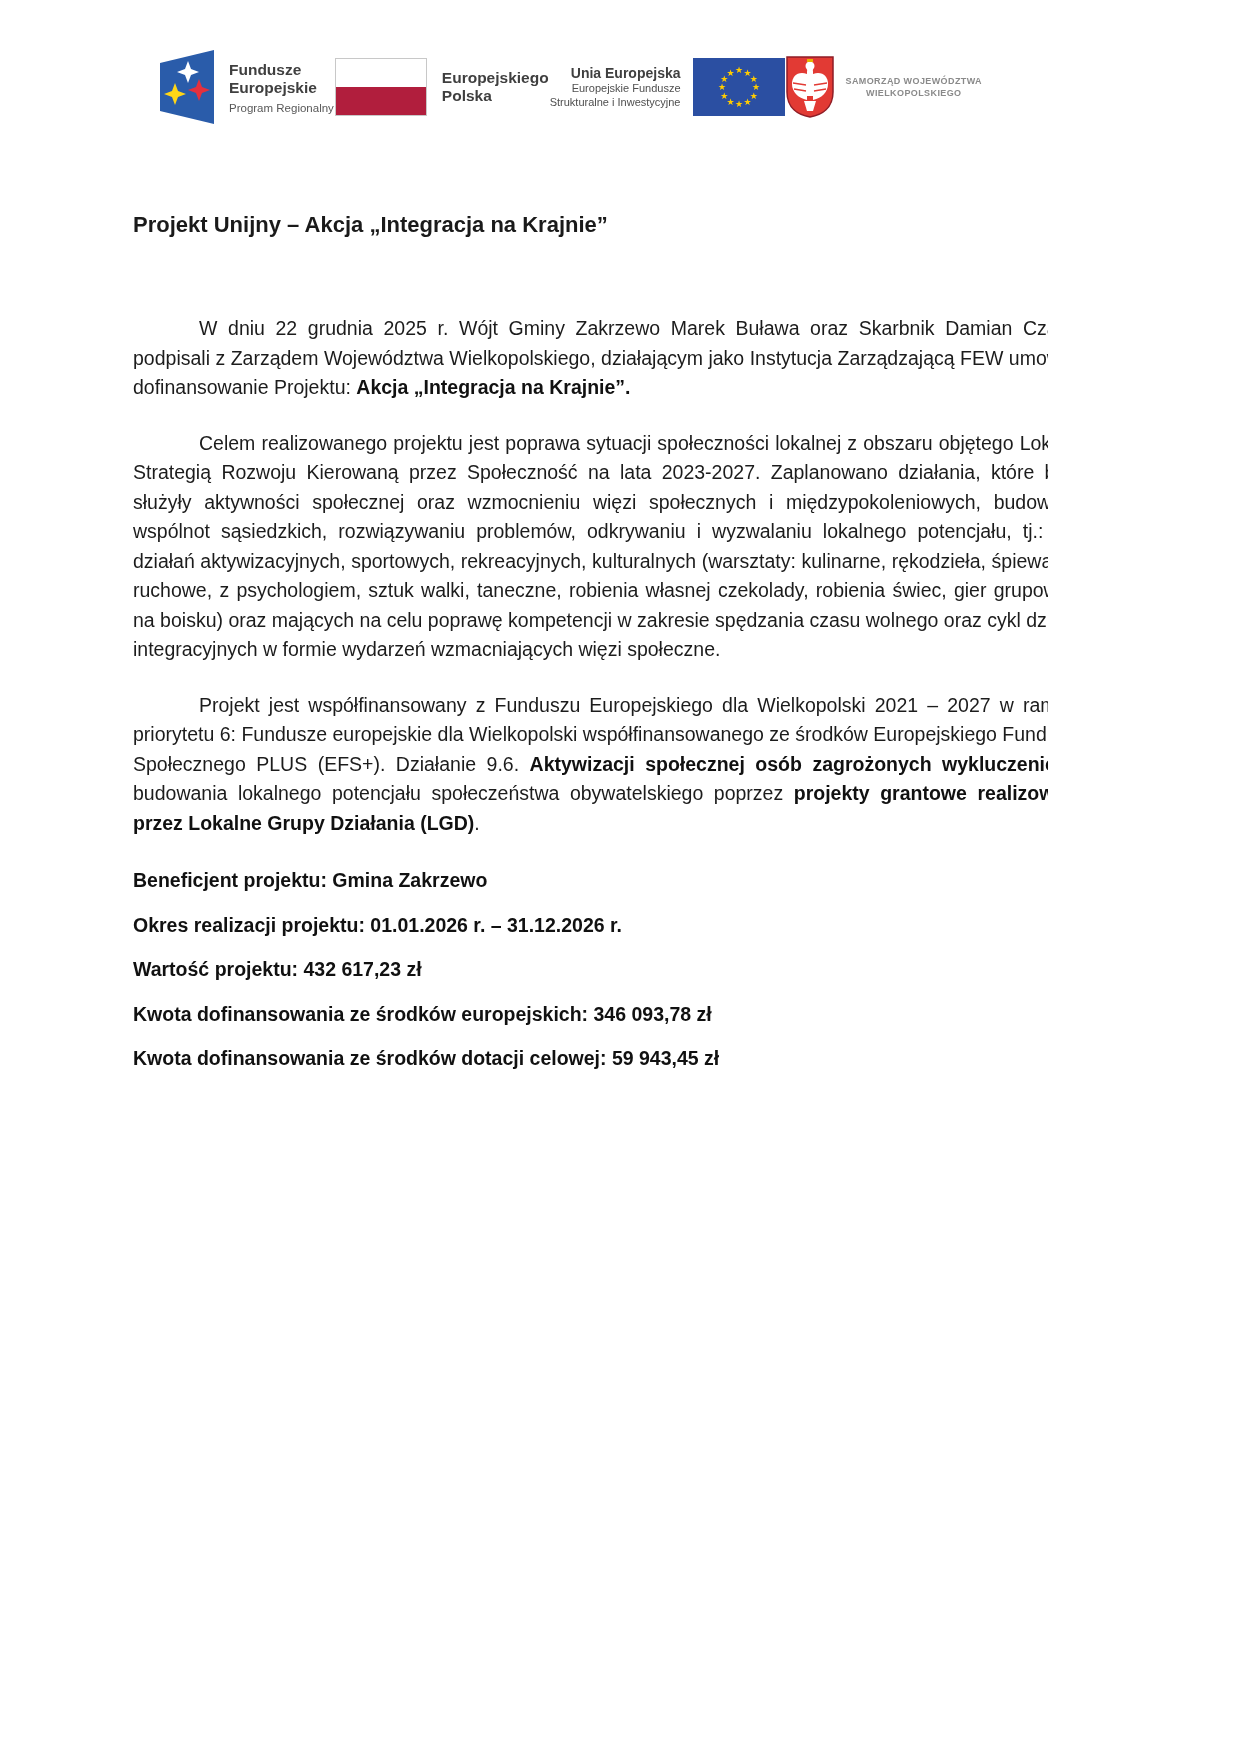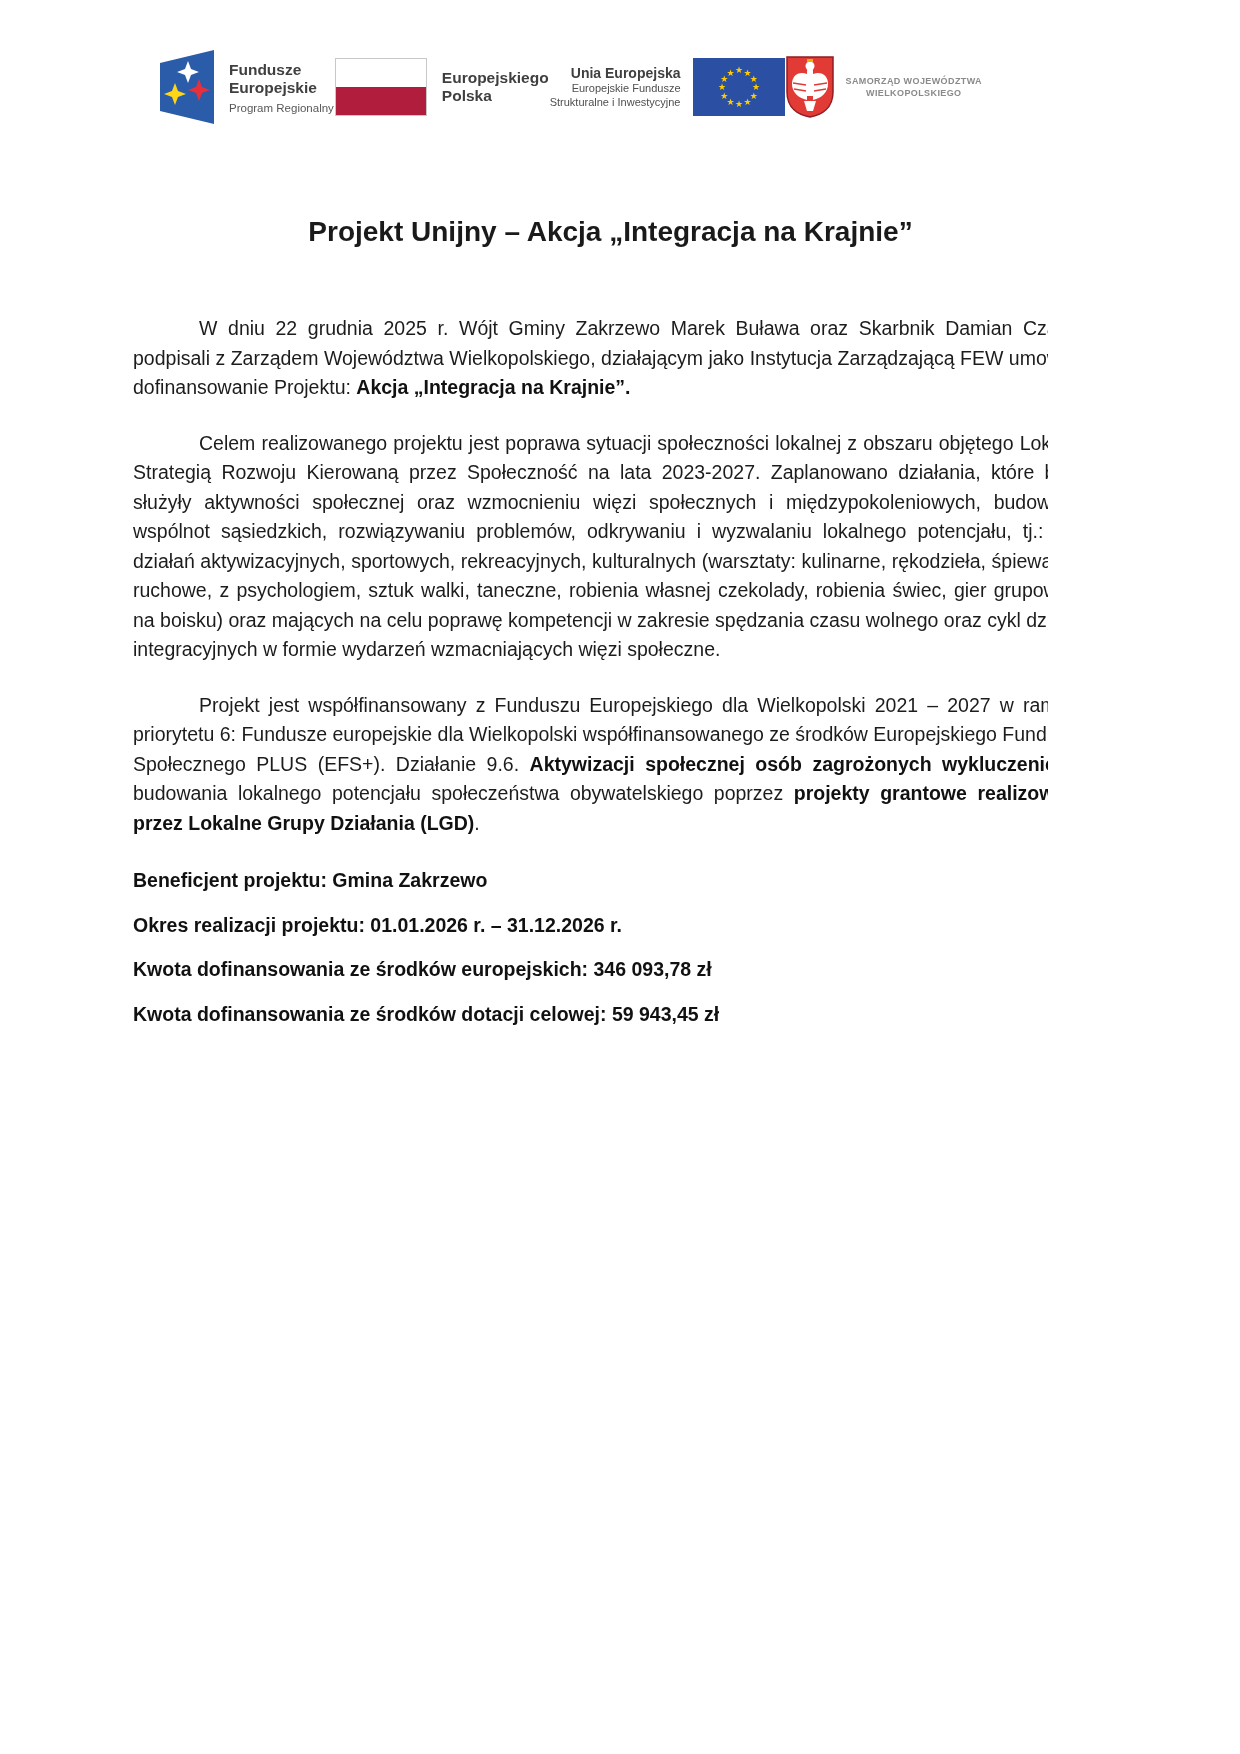--- a/index.html
+++ b/index.html
@@ -20,21 +20,21 @@
   .pl-text  { margin-left:15px; font-size:15.5px; font-weight:bold; color:#3f3f3f; line-height:18px; }
   .eu-text  { text-align:right; margin-right:12px; }
   .eu-title { font-size:14px; font-weight:bold; color:#3f3f3f; line-height:17px; }
   .eu-sub   { font-size:11px; color:#4f4f4f; line-height:13.5px; }
   .sw-text  { margin-left:12px; font-size:9px; font-weight:bold; color:#8a8a8a;
               letter-spacing:0.4px; line-height:12px;text-align:center; }
 
   
   .doc-title {
     position:absolute; top:197px; left:133px; width:955px;
-    text-align:center; font-size:28px; font-weight:bold; color:#1a1a1a;
+    text-align:left; font-size:22px; font-weight:bold; color:#1a1a1a;
   }
   .content { position:absolute; top:298px; left:133px; width:955px; }
   .para {
     font-size:19.5px; line-height:29.5px; text-align:justify;
     text-indent:66px; margin:16px 0 26px 0; color:#1c1c1c;
   }
   .para b { color:#111; }
   .fact-list { margin-top:28px; }
   .fact {
     font-size:19.5px; font-weight:bold; line-height:29.5px;
@@ -125,18 +125,19 @@
 
   <main class="content">
     <div id="paragraphs">
         <p class="para"><span>W dniu 22 grudnia 2025 r. Wójt Gminy Zakrzewo Marek Buława oraz Skarbnik Damian Czajka, podpisali z Zarządem Województwa Wielkopolskiego, działającym jako Instytucja Zarządzającą FEW umowę o dofinansowanie Projektu: </span><b>Akcja „Integracja na Krajnie”.</b></p>
         <p class="para"><span>Celem realizowanego projektu jest poprawa sytuacji społeczności lokalnej z obszaru objętego Lokalną Strategią Rozwoju Kierowaną przez Społeczność na lata 2023-2027. Zaplanowano działania, które będą służyły aktywności społecznej oraz wzmocnieniu więzi społecznych i międzypokoleniowych, budowaniu wspólnot sąsiedzkich, rozwiązywaniu problemów, odkrywaniu i wyzwalaniu lokalnego potencjału, tj.: cykl działań aktywizacyjnych, sportowych, rekreacyjnych, kulturalnych (warsztaty: kulinarne, rękodzieła, śpiewacze, ruchowe, z psychologiem, sztuk walki, taneczne, robienia własnej czekolady, robienia świec, gier grupowych na boisku) oraz mających na celu poprawę kompetencji w zakresie spędzania czasu wolnego oraz cykl działań integracyjnych w formie wydarzeń wzmacniających więzi społeczne.</span></p>
         <p class="para"><span>Projekt jest współfinansowany z Funduszu Europejskiego dla Wielkopolski 2021 – 2027 w ramach priorytetu 6: Fundusze europejskie dla Wielkopolski współfinansowanego ze środków Europejskiego Funduszu Społecznego PLUS (EFS+). Działanie 9.6. </span><b>Aktywizacji społecznej osób zagrożonych wykluczeniem</b><span> i budowania lokalnego potencjału społeczeństwa obywatelskiego poprzez </span><b>projekty grantowe realizowane przez Lokalne Grupy Działania (LGD)</b><span>.</span></p>
       </div>
     <div class="fact-list" id="fact-list">
         <p class="fact">Beneficjent projektu: Gmina Zakrzewo</p>
         <p class="fact">Okres realizacji projektu: 01.01.2026 r. – 31.12.2026 r.</p>
+        <p class="fact">Wartość projektu: 432 617,23 zł</p>
         <p class="fact">Kwota dofinansowania ze środków europejskich: 346 093,78 zł</p>
         <p class="fact">Kwota dofinansowania ze środków dotacji celowej: 59 943,45 zł</p>
       </div>
   </main>
 
 </div>
 
 </body></html>

